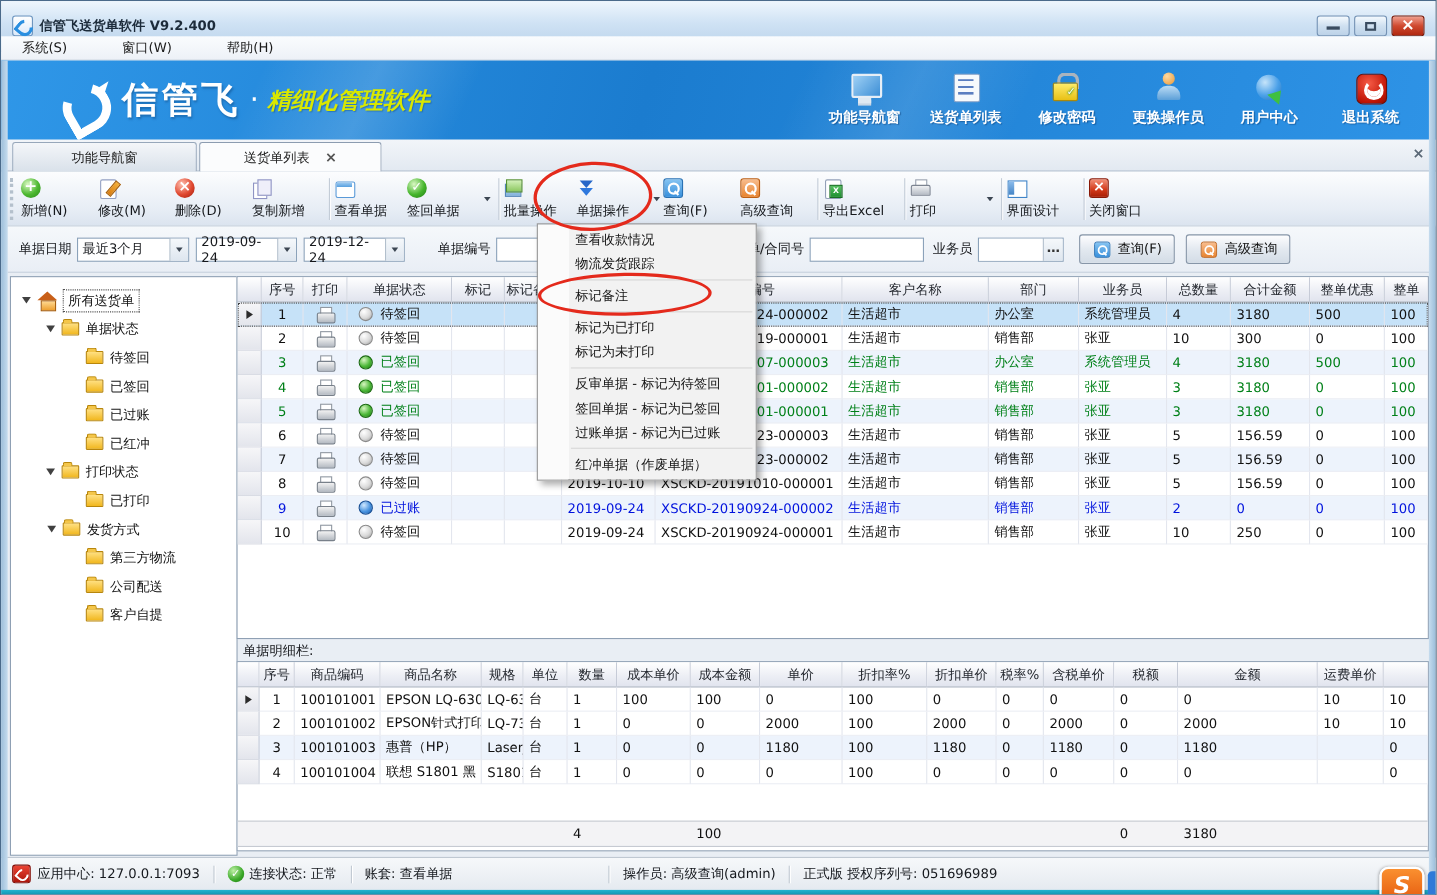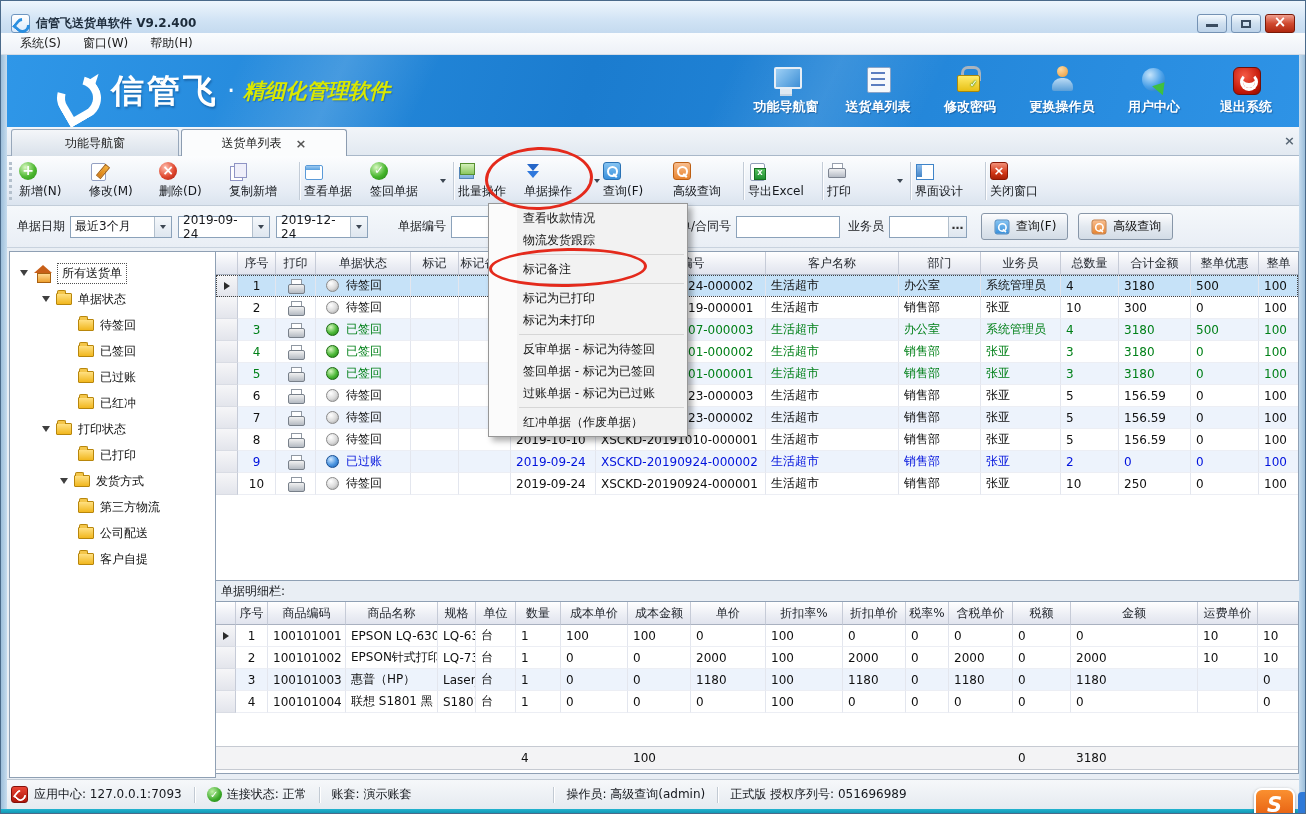--- a/index.html
+++ b/index.html
@@ -20,21 +20,21 @@
     background:linear-gradient(#f5fafe,#cfe0f0 50%,#bcd2e8); position:relative; }
   .wbtn .g-min { position:absolute; left:8px; bottom:5px; width:12px; height:3px; background:#3a4c60; }
   .wbtn .g-max { position:absolute; left:9px; top:5px; width:10px; height:8px; border:2px solid #3a4c60; }
   .wbtn.close { background:linear-gradient(#f0a090,#d04a30 50%,#b02810); border-color:#7a1a08; }
   .wbtn.close::after { content:"×"; position:absolute; left:0; top:-2px; width:100%; text-align:center;
     color:#fff; font-weight:bold; font-size:15px; }
 
   
   .menubar { position:absolute; left:0; top:32px; width:100%; height:22px;
     background:linear-gradient(#fafcfe,#edf1f7); border-bottom:1px solid #d4dce6;
-    display:flex; align-items:center; padding-left:8px; }
+    display:flex; align-items:center; padding-left:8px;gap:28px; }
   .mitem { padding:2px 11px; color:#1a1a1a; }
 
   
   .banner { position:absolute; left:0; top:54px; width:100%; height:72px;
     background:linear-gradient(105deg,#2f97e8 0%,#1b7ccf 45%,#2e93e6 100%); overflow:hidden;
     display:flex; align-items:center; }
   .banner::before { content:""; position:absolute; inset:0;
     background:linear-gradient(115deg, rgba(255,255,255,0) 18%, rgba(255,255,255,.16) 26%, rgba(255,255,255,0) 33%,
       rgba(255,255,255,0) 55%, rgba(255,255,255,.12) 63%, rgba(255,255,255,0) 71%); }
   .logo { display:flex; align-items:center; margin-left:52px; position:relative; z-index:1; }
@@ -459,21 +459,21 @@
       <div class="titem" style="padding-left: 32px;">
         <span class="texp"></span>
         <span class="ticon-folder"></span>
         <span class="tlabel">打印状态</span>
       </div>
       <div class="titem" style="padding-left: 54px;">
         <span class="texp hidden"></span>
         <span class="ticon-folder"></span>
         <span class="tlabel">已打印</span>
       </div>
-      <div class="titem" style="padding-left: 50px;">
+      <div class="titem" style="padding-left: 33px;">
         <span class="texp"></span>
         <span class="ticon-folder"></span>
         <span class="tlabel">发货方式</span>
       </div>
       <div class="titem" style="padding-left: 54px;">
         <span class="texp hidden"></span>
         <span class="ticon-folder"></span>
         <span class="tlabel">第三方物流</span>
       </div>
       <div class="titem" style="padding-left: 54px;">
@@ -856,21 +856,21 @@
       </div>
     </div>
 
   <div class="statusbar">
     <span class="sb-appicon"></span>
     <span>应用中心: 127.0.0.1:7093</span>
     <span class="ssep"></span>
     <span class="sb-check"></span>
     <span>连接状态: 正常</span>
     <span class="ssep"></span>
-    <span>账套: 演示账套</span>
+    <span>账套: 查看单据</span>
     <span class="sb-gap"></span>
     <span class="ssep"></span>
     <span>操作员: 高级查询(admin)</span>
     <span class="ssep"></span>
     <span>正式版 授权序列号: 051696989</span>
   </div>
 
   <div class="cmenu" id="ctxMenu">
       <div class="citem">查看收款情况</div>
       <div class="citem">物流发货跟踪</div>

